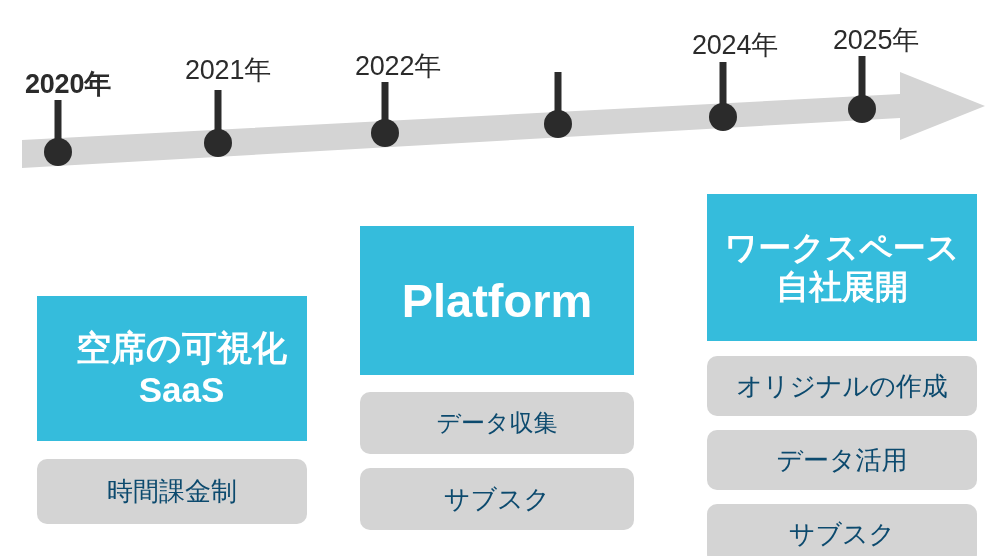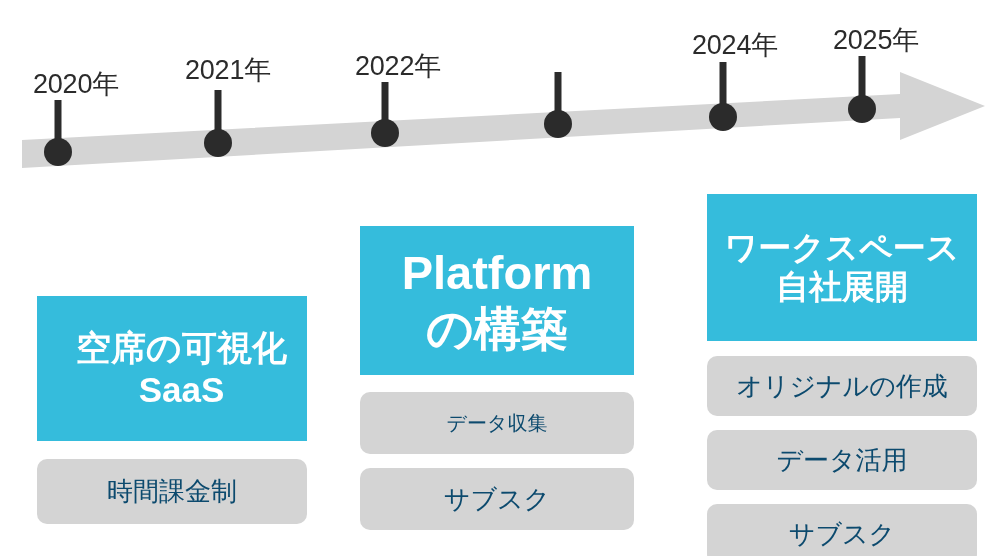--- a/index.html
+++ b/index.html
@@ -89,40 +89,39 @@
     <g fill="#2b2b2b">
       <circle cx="58" cy="152" r="14"></circle>
       <circle cx="218" cy="143" r="14"></circle>
       <circle cx="385" cy="133" r="14"></circle>
       <circle cx="558" cy="124" r="14"></circle>
       <circle cx="723" cy="117" r="14"></circle>
       <circle cx="862" cy="109" r="14"></circle>
     </g>
   </svg>
 
-  <div class="year-label" style="left:76px;  top:66px;">2020年</div>
+  <div class="year-label" style="left:68px;  top:66px;font-weight:bold;">2020年</div>
   <div class="year-label" style="left:228px; top:52px;">2021年</div>
   <div class="year-label" style="left:398px; top:48px;">2022年</div>
   <div class="year-label" style="left:735px; top:27px;">2024年</div>
   <div class="year-label" style="left:876px; top:22px;">2025年</div>
 
   <div class="column" style="left:37px; top:296px; width:270px;">
     <div class="phase-box" style="height:145px; font-size:35px;padding-left:19px;">
       <span class="phase-line">空席の可視化</span>
       <span class="phase-line">SaaS</span>
     </div>
     <div class="pill" style="height:65px; margin-top:18px; font-size:26px;">時間課金制</div>
   </div>
 
   <div class="column" style="left:360px; top:226px; width:274px;">
     <div class="phase-box" style="height:149px; font-size:47px;">
       <span class="phase-line">Platform</span>
-      <span class="phase-line">の構築</span>
     </div>
-    <div class="pill" style="height:62px; margin-top:17px; font-size:20px;">データ収集</div>
+    <div class="pill" style="height:62px; margin-top:17px; font-size:24px;">データ収集</div>
     <div class="pill" style="height:62px; margin-top:14px; font-size:26px;">サブスク</div>
   </div>
 
   <div class="column" style="left:707px; top:146px; width:270px;margin-top:48px;">
     <div class="phase-box" style="height:147px; font-size:33px;">
       <span class="phase-line">ワークスペース</span>
       <span class="phase-line">自社展開</span>
     </div>
     <div class="pill" style="height:60px; margin-top:15px; font-size:26px;">オリジナルの作成</div>
     <div class="pill" style="height:60px; margin-top:14px; font-size:26px;">データ活用</div>

